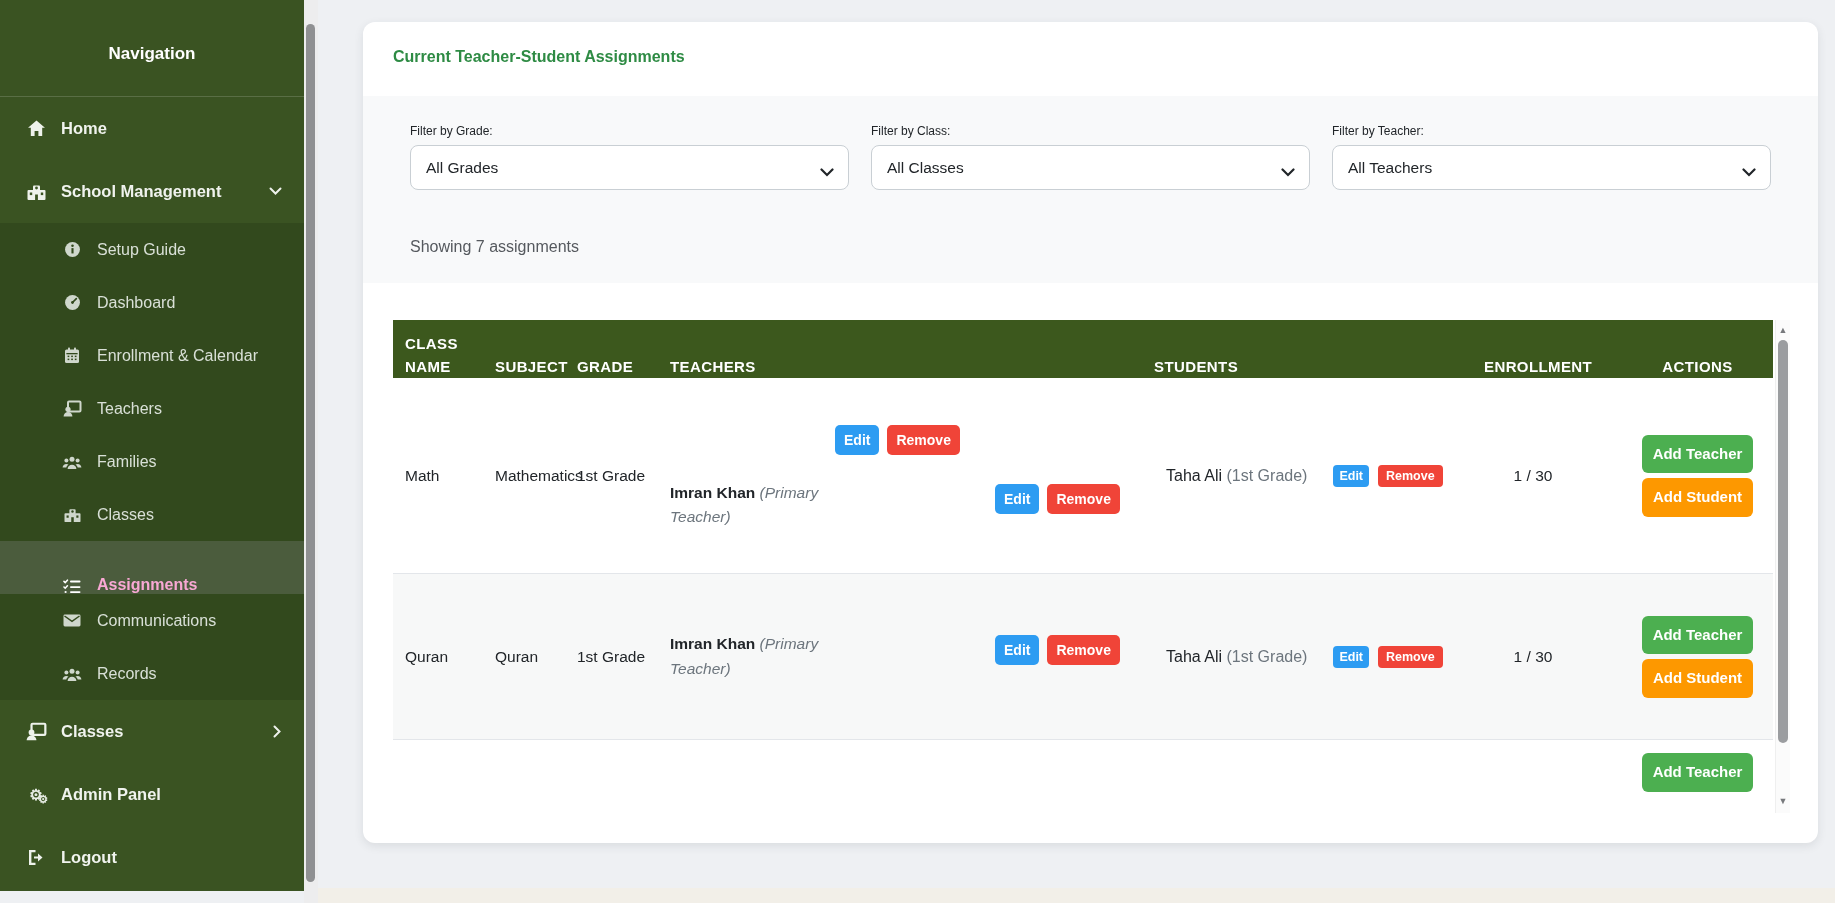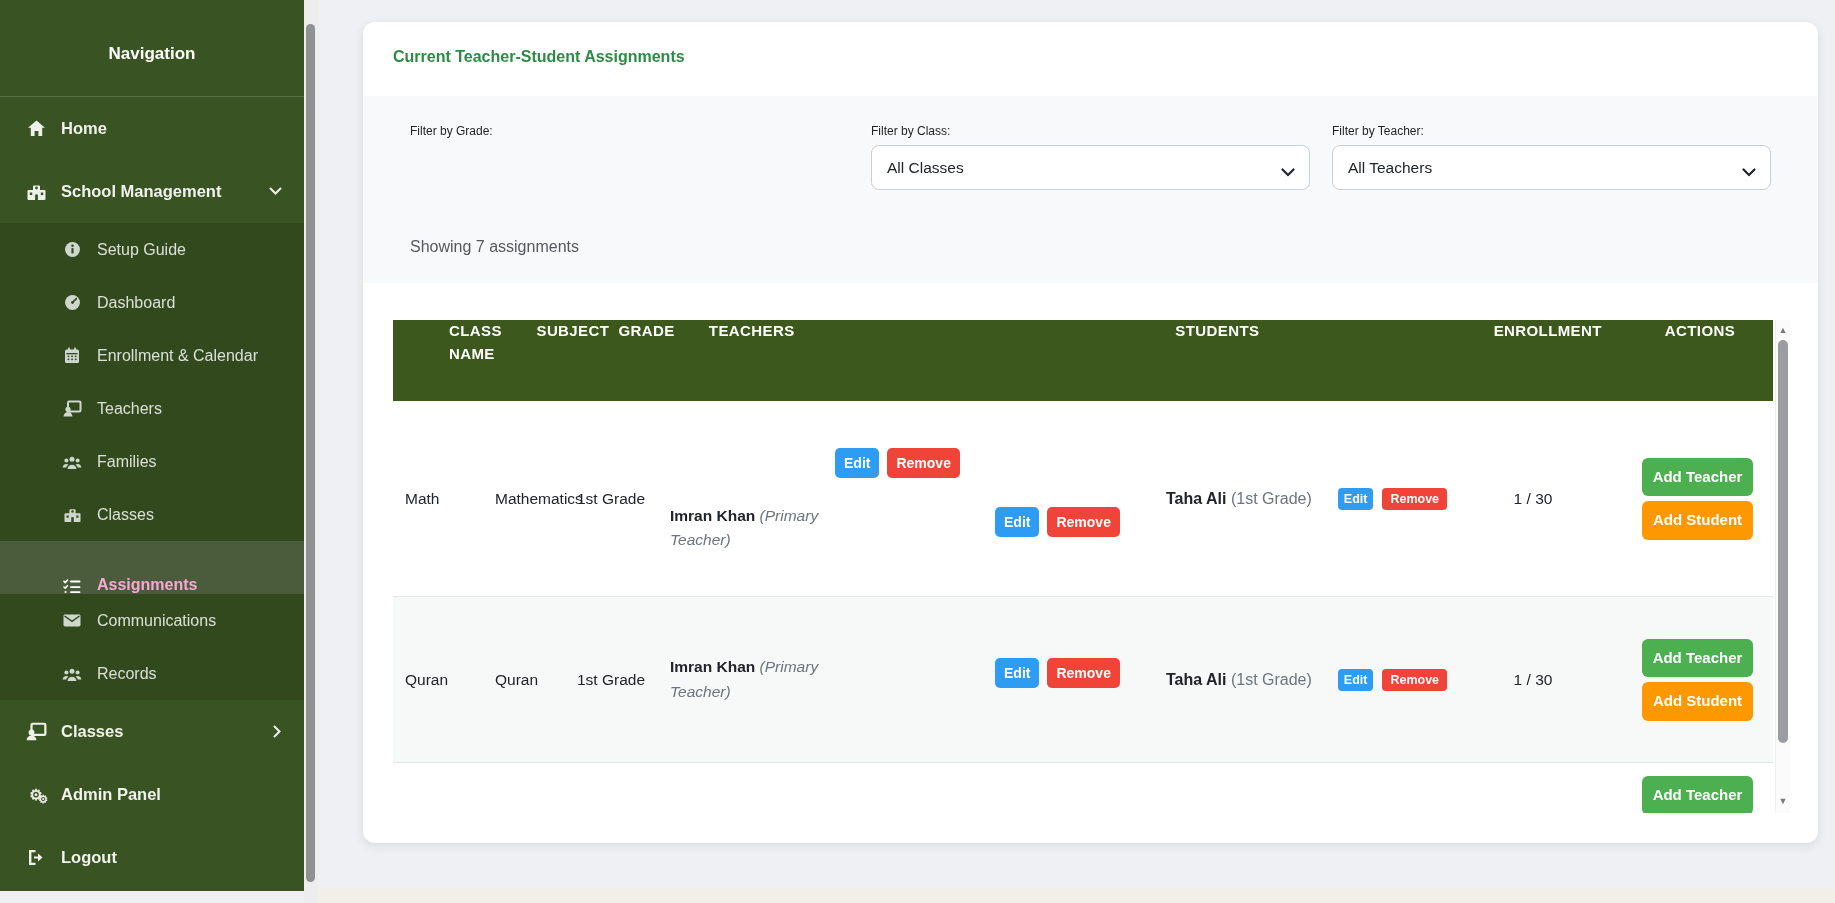--- a/index.html
+++ b/index.html
@@ -53,21 +53,21 @@
     box-sizing:border-box;cursor:pointer;
   }
   .fselect .sel-chev{position:absolute;right:14px;top:17px;}
   .showing{margin:48px 0 0 47px;font-size:16px;color:#55595e;}
   
   .twrap{
     position:absolute;left:30px;top:298px;width:1397px;height:493px;overflow:hidden;
   }
   .tbl{width:1380px;}
   .trow{display:flex;width:1380px;box-sizing:border-box;}
-  .thead{background:#3c581d;color:#fff;height:81px;align-items:flex-start;padding-left:44px;}
+  .thead{background:#3c581d;color:#fff;height:58px;align-items:flex-end;}
   .th{font-size:15px;font-weight:700;letter-spacing:0.4px;line-height:1.5;}
   .td,.th{padding:0 12px;box-sizing:border-box;}
   .c0{width:90px;}.c1{width:82px;}.c2{width:93px;}.c3{width:484px;}
   .c4{width:330px;}.c5{width:150px;}.c6{width:151px;}
   .body-row{border-bottom:1px solid #e3e6ea;background:#fff;}
   .body-row.striped{background:#f7f8f8;}
   .r1{height:196px;}
   .r2{height:166px;}
   .r3{height:160px;}
   .td{display:flex;align-items:center;font-size:15.5px;color:#212529;}
@@ -76,21 +76,21 @@
   .tinfo{width:160px;line-height:1.55;font-size:15.5px;}
   .tname{font-weight:700;color:#212529;}
   .trole{font-style:italic;color:#6c757d;}
   .tbtns{margin-left:165px;white-space:nowrap;display:flex;gap:8px;padding-top:3px;}
   button{font-family:"Liberation Sans",sans-serif;border:none;cursor:pointer;}
   .btn-edit{background:#2d9cf2;color:#fff;font-size:14px;font-weight:600;border-radius:5px;padding:7px 9px;}
   .btn-remove{background:#f04438;color:#fff;font-size:14px;font-weight:600;border-radius:5px;padding:7px 9px;}
   .td.col-students{padding-left:24px;}
   .sentry{display:flex;align-items:center;}
   .sname{font-size:16px;white-space:nowrap;}
-  .sname b{font-weight:700;color:#212529;}
+  .sname b{font-weight:400;color:#212529;}
   .sname span{color:#6c757d;}
   .sbtns{margin-left:26px;display:flex;gap:9px;}
   .btn-edit-sm{background:#2d9cf2;color:#fff;font-size:12.5px;font-weight:700;border-radius:4px;padding:4px 6px;}
   .btn-remove-sm{background:#f04438;color:#fff;font-size:12.5px;font-weight:700;border-radius:4px;padding:4px 8px;}
   .td.col-enroll{justify-content:center;padding-right:40px;}
   .td.col-actions{flex-direction:column;justify-content:center;gap:5px;}
   .th.col-actions-h{text-align:center;}
   .btn-add{width:111px;box-sizing:border-box;padding:8px 6px;border-radius:6px;color:#fff;
     font-size:15px;font-weight:600;line-height:1.5;text-align:center;}
   .btn-add-teacher{background:#4caf50;}
@@ -297,20 +297,28 @@
 <div class="bottom-strip"></div>
 
 <main class="card">
 
   <h2 class="card-heading" style="margin:0;">Current Teacher-Student Assignments</h2>
 
   <section class="filter-band">
     <div class="filters">
       <div class="fgroup">
         <div class="flabel">Filter by Grade:</div>
+        <div class="fselect">
+          <span>All Grades</span>
+          <span class="sel-chev">
+            <svg width="14" height="9" viewBox="0 0 14 9">
+                <polyline points="1.5,1.5 7,7 12.5,1.5" fill="none" stroke="#212529" stroke-width="2.2" stroke-linecap="round"></polyline>
+              </svg>
+          </span>
+        </div>
       </div>
       <div class="fgroup">
         <div class="flabel">Filter by Class:</div>
         <div class="fselect">
           <span>All Classes</span>
           <span class="sel-chev">
             <svg width="14" height="9" viewBox="0 0 14 9">
                 <polyline points="1.5,1.5 7,7 12.5,1.5" fill="none" stroke="#212529" stroke-width="2.2" stroke-linecap="round"></polyline>
               </svg>
           </span>

